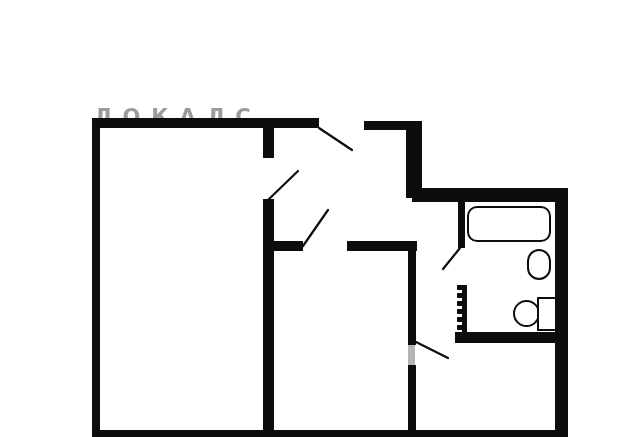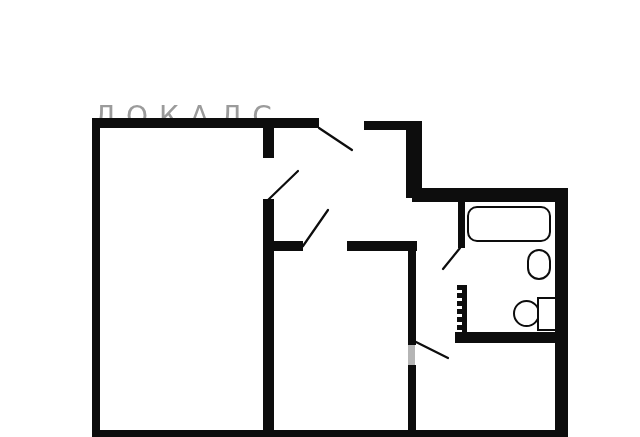--- a/index.html
+++ b/index.html
@@ -20,22 +20,22 @@
     position:absolute;
     background:var(--wall);
     z-index:4;
   }
   .wall.opening{ background:var(--opening); }
   .watermark{
     position:absolute;
     left:94px; top:103px;
     z-index:1;
     color:var(--watermark);
-    font-weight:normal;
-    font-size:28px;
+    font-weight:bold;
+    font-size:21px;
     line-height:28px;
     letter-spacing:11px;
     white-space:nowrap;
     user-select:none;
   }
   .fixture{
     position:absolute;
     background:#fff;
     border:2.5px solid var(--wall);
     box-sizing:border-box;

